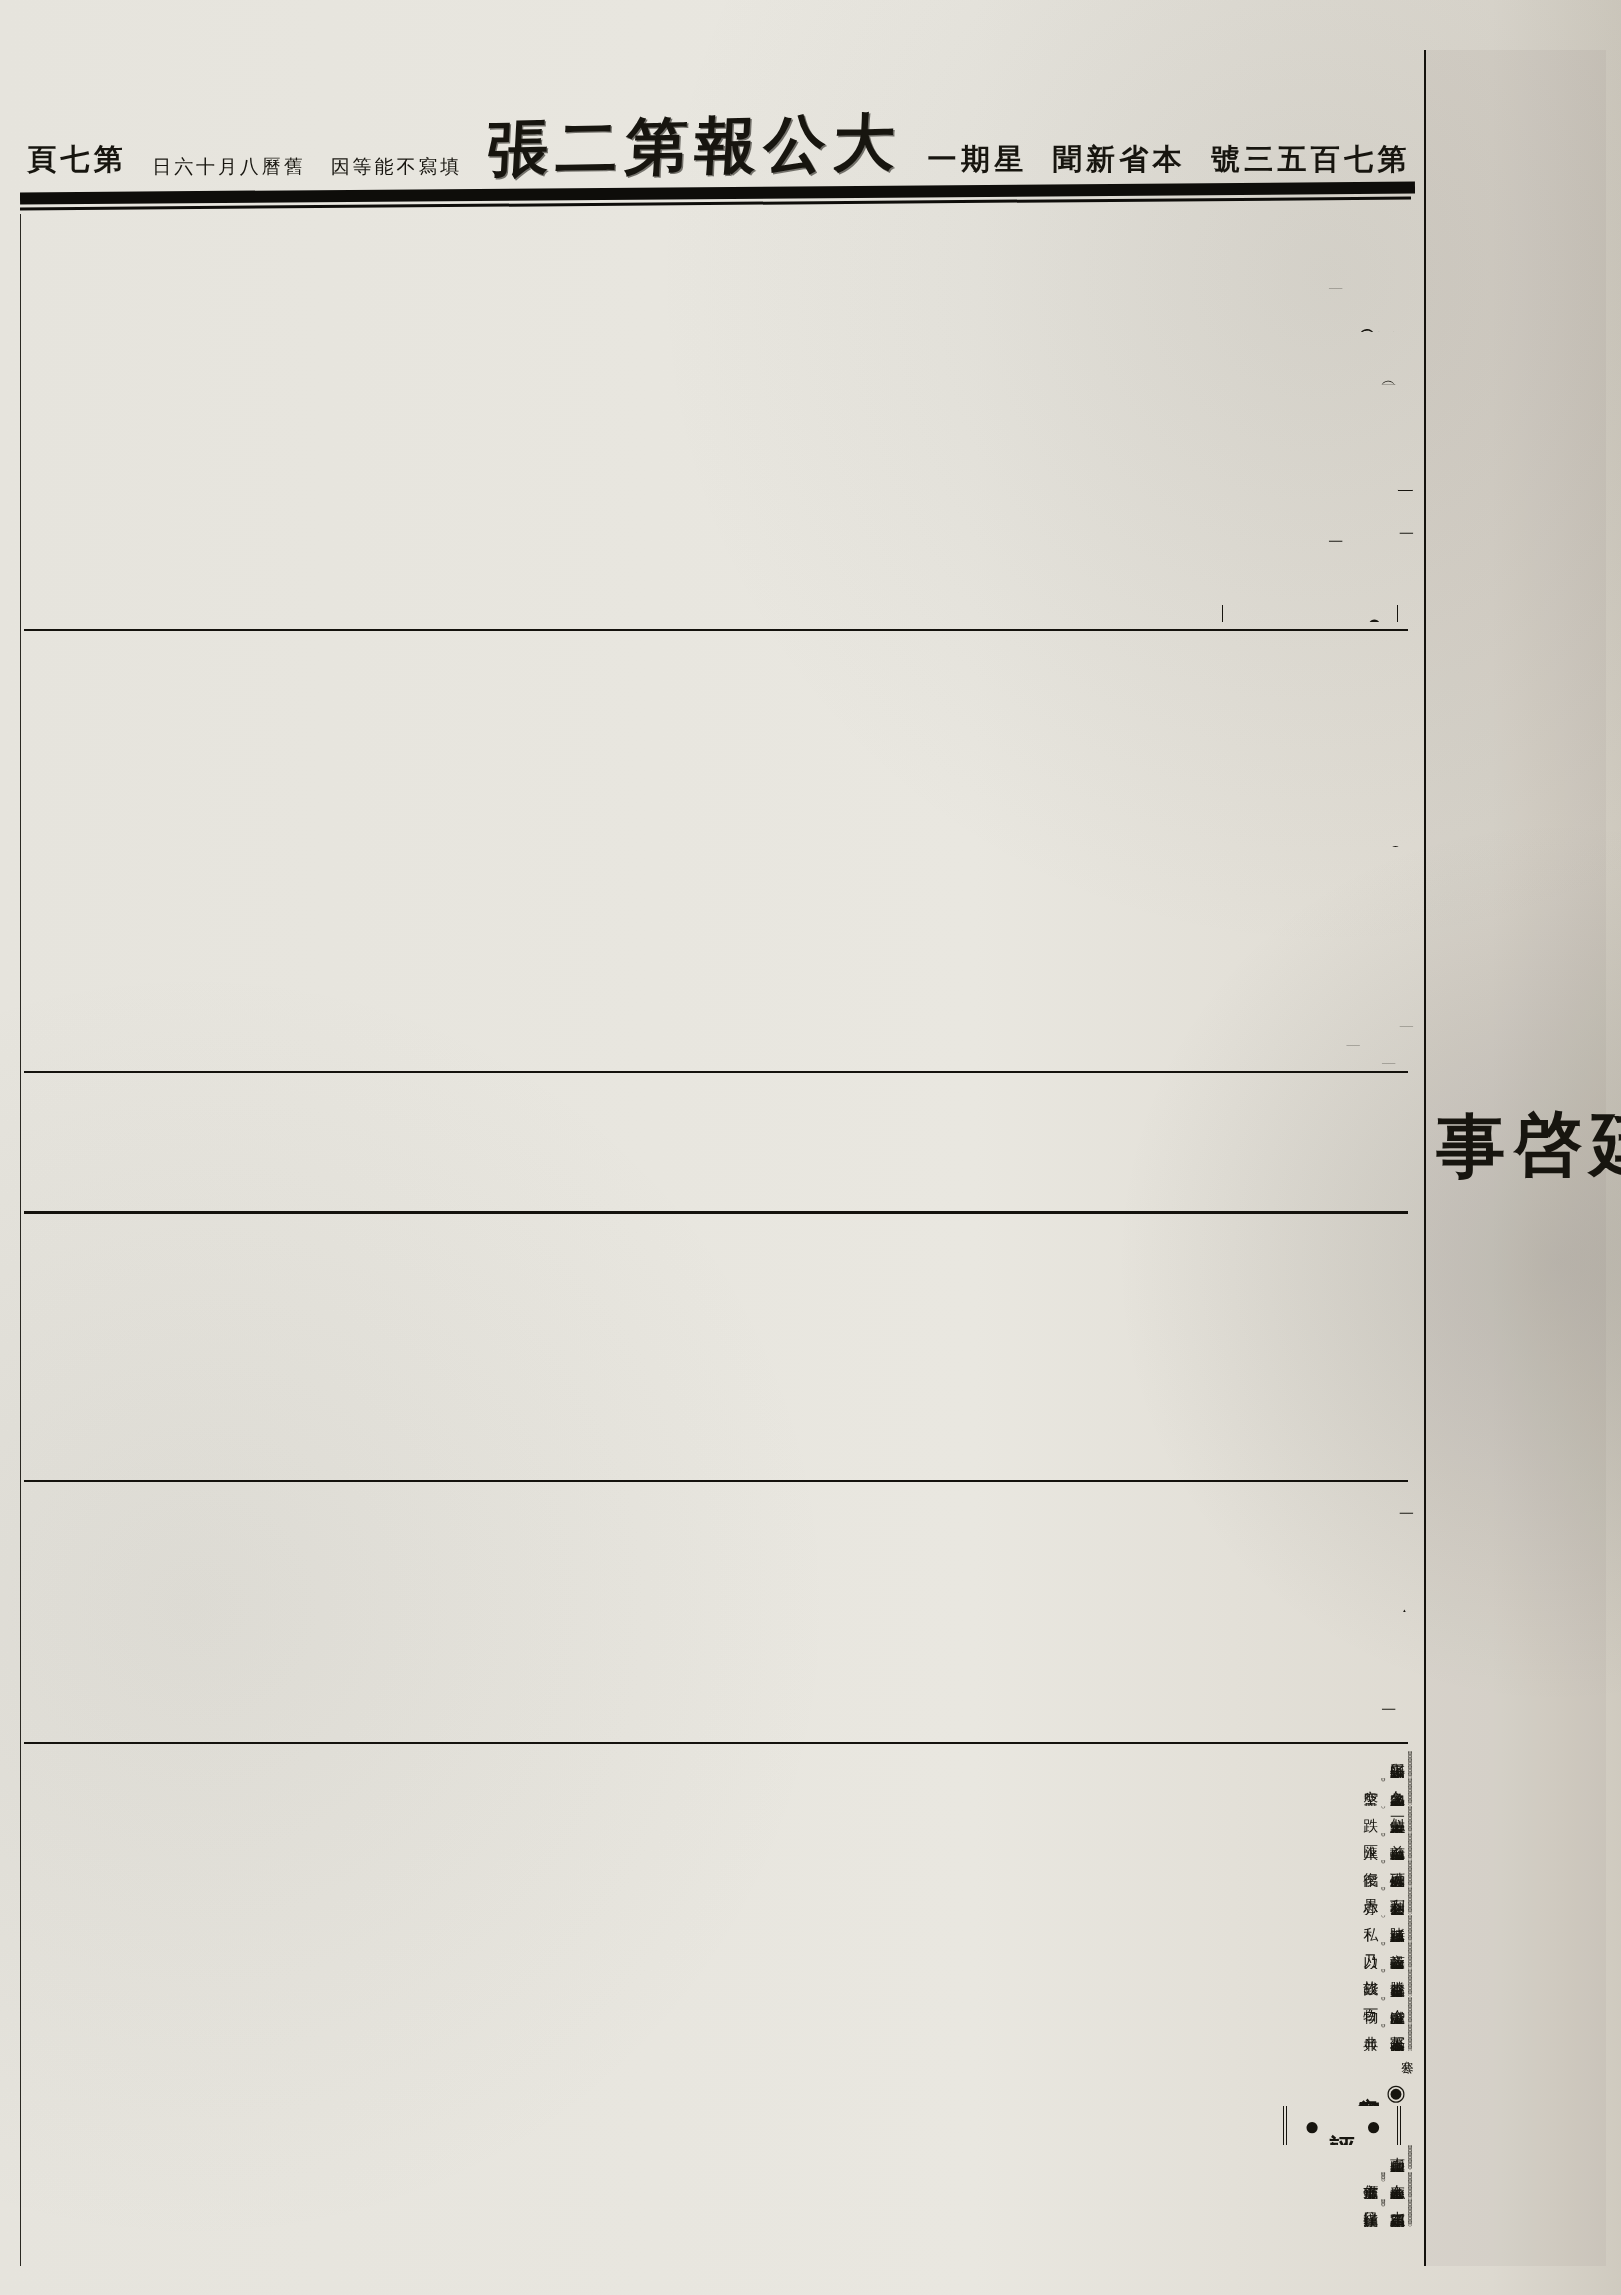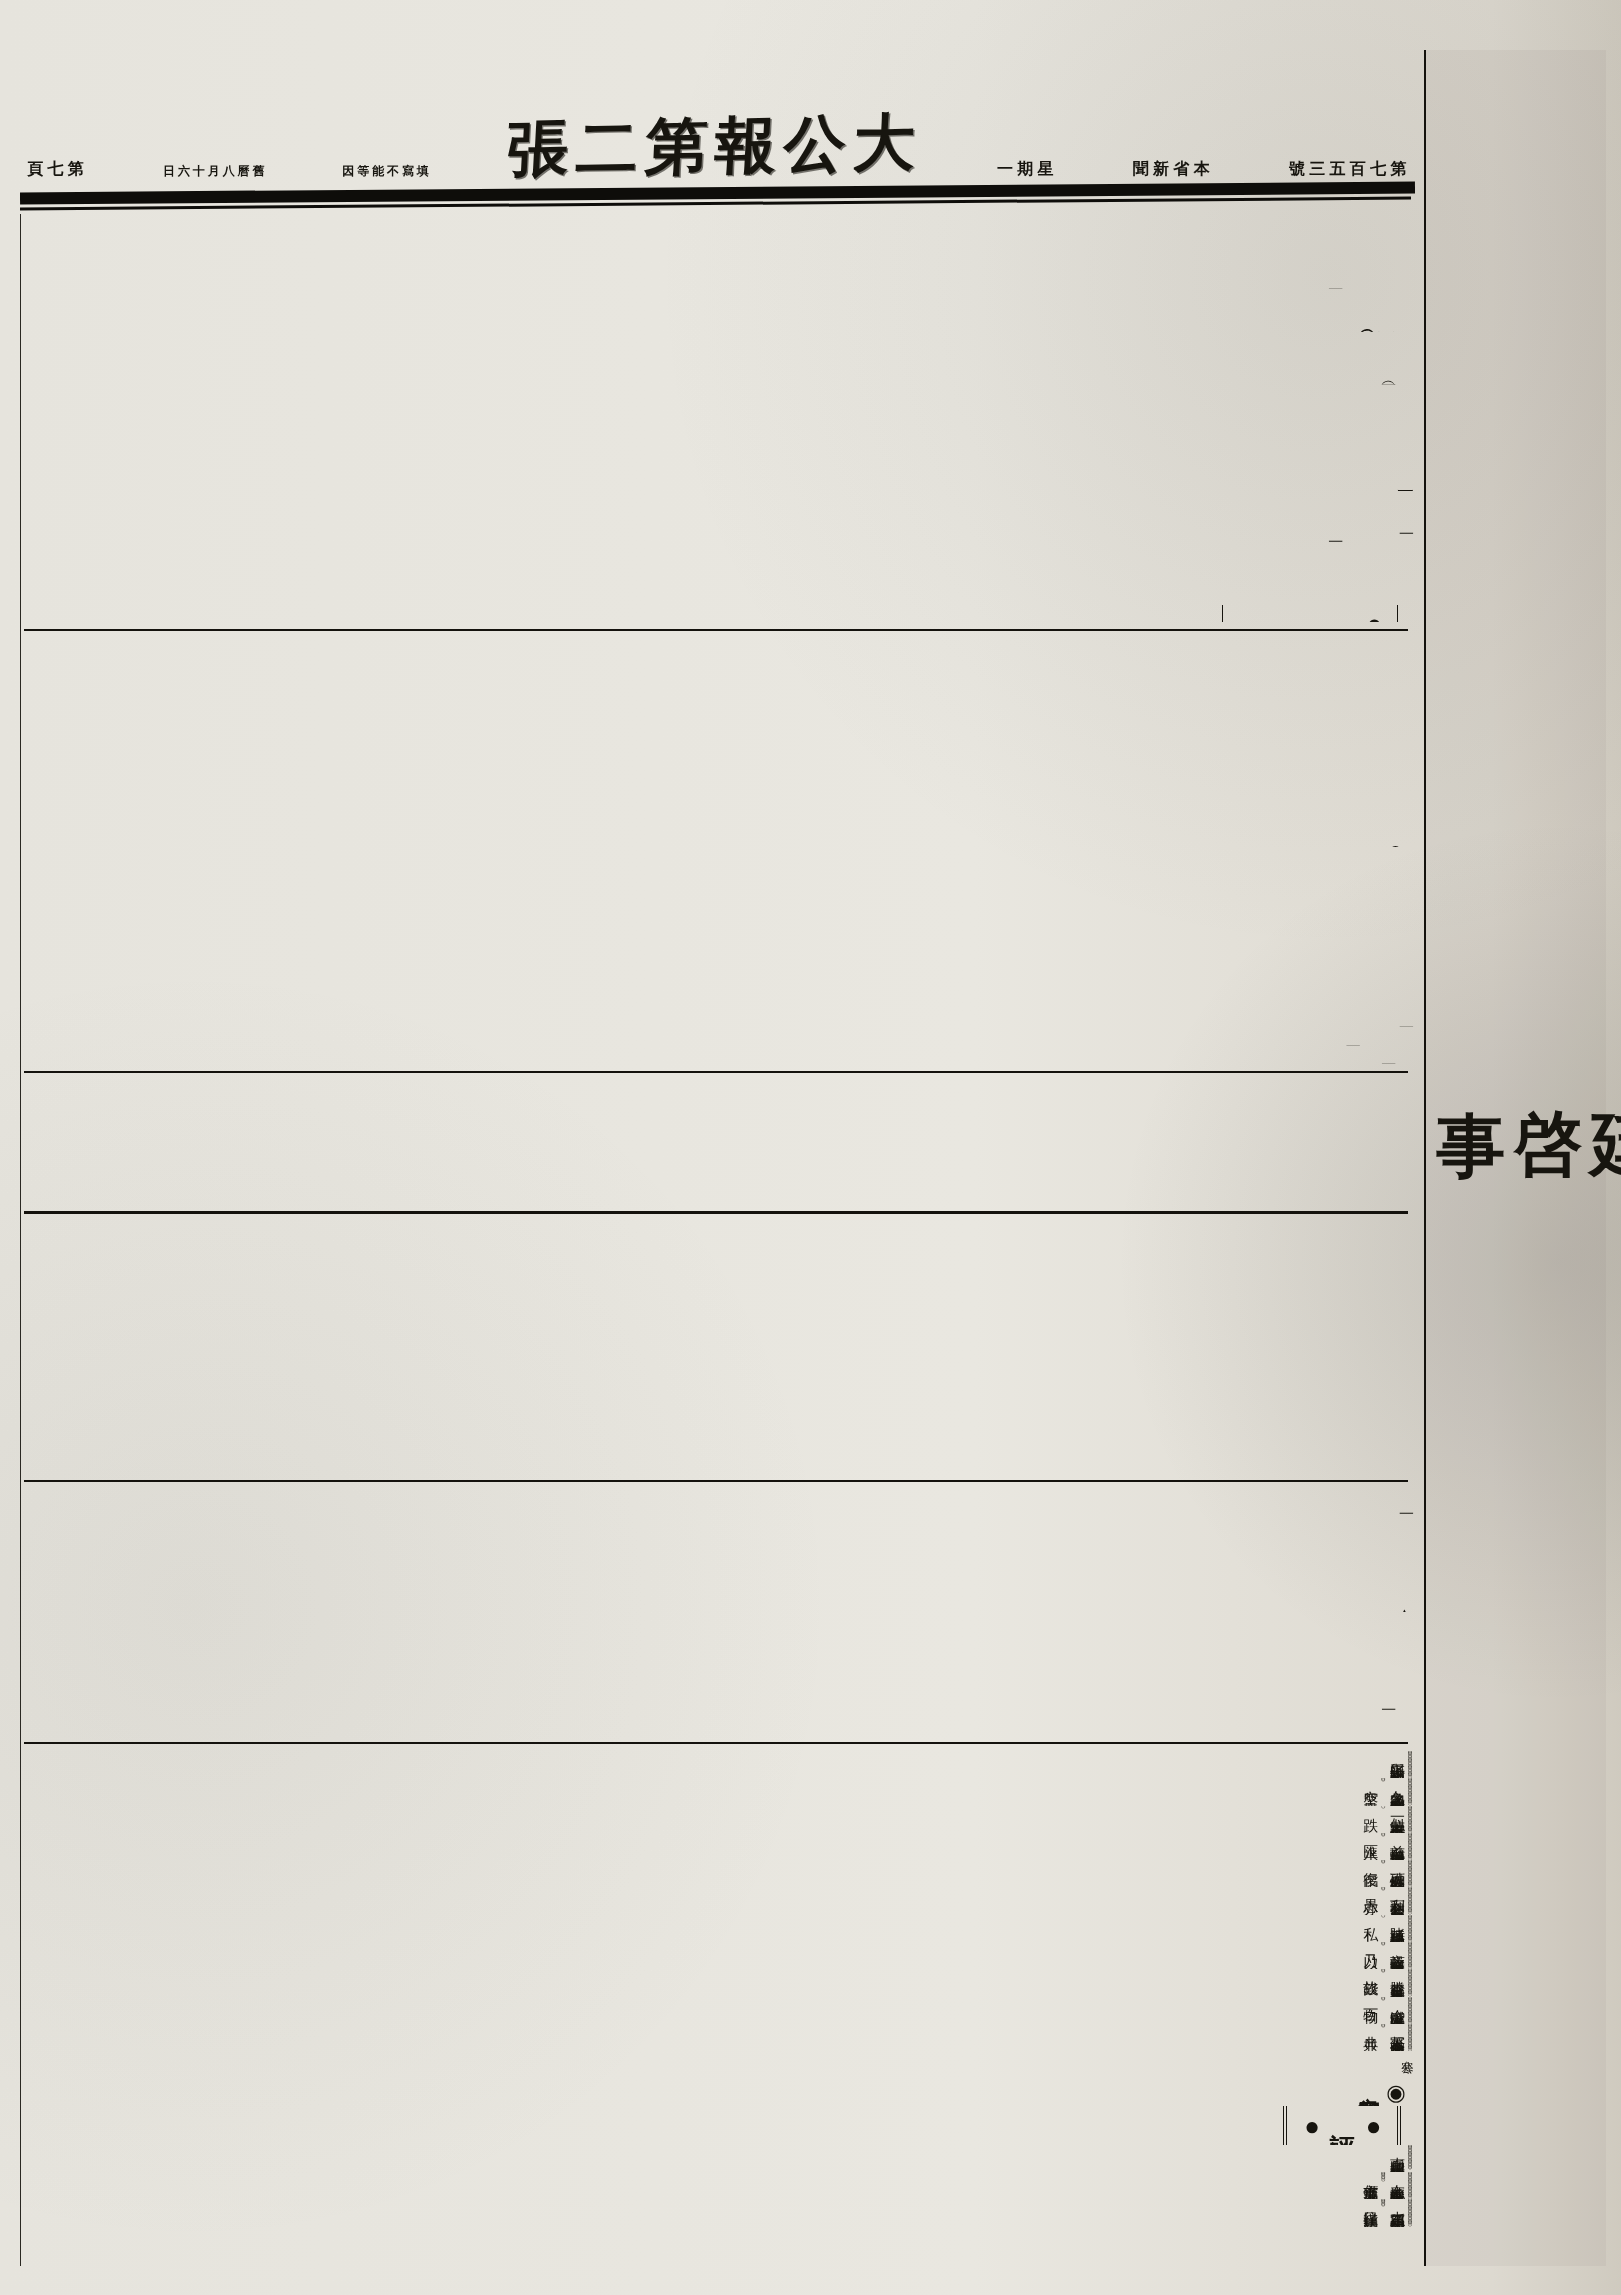--- a/index.html
+++ b/index.html
@@ -15,22 +15,22 @@
     overflow:hidden;
   }
   .inner{position:absolute;left:20px;top:50px;right:13px;bottom:29px;display:flex;flex-direction:row;}
   
   .main{width:1398px;display:flex;flex-direction:column;}
   .masthead{
     height:130px;display:flex;flex-direction:row-reverse;align-items:flex-end;
     justify-content:space-between;padding:0 7.2px 5.8px 7.2px;
   }
   .masthead .rtl{direction:rtl;unicode-bidi:bidi-override;white-space:nowrap;}
-  .mh-small{font-size:16px;font-weight:700;letter-spacing:4.3px;}
-  .mh-tiny{font-size:12px;font-weight:700;letter-spacing:2.9px;}
+  .mh-small{font-size:29px;font-weight:700;letter-spacing:4.3px;}
+  .mh-tiny{font-size:19px;font-weight:400;letter-spacing:2.9px;}
   .mh-title{
     font-size:62px;font-weight:900;letter-spacing:7.2px;line-height:1;
     transform:skewX(-4deg) rotate(-1deg);text-shadow:1.4px 1.4px 0 rgba(20,18,12,.55);
     padding-bottom:2.9px;
   }
   .rule-thick{height:11.5px;background:#0e0d0a;transform:rotate(-.45deg);margin:1.4px 2.9px 0 0;}
   .rule-thin{height:2.9px;background:#0e0d0a;transform:rotate(-.45deg);margin:3.6px 7.2px 8.6px 0;}
   .bands{flex:1;display:flex;flex-direction:column;border-left:1.4px solid #2a2822;padding-left:2.9px;}
   .band{
     writing-mode:vertical-rl;text-orientation:upright;

